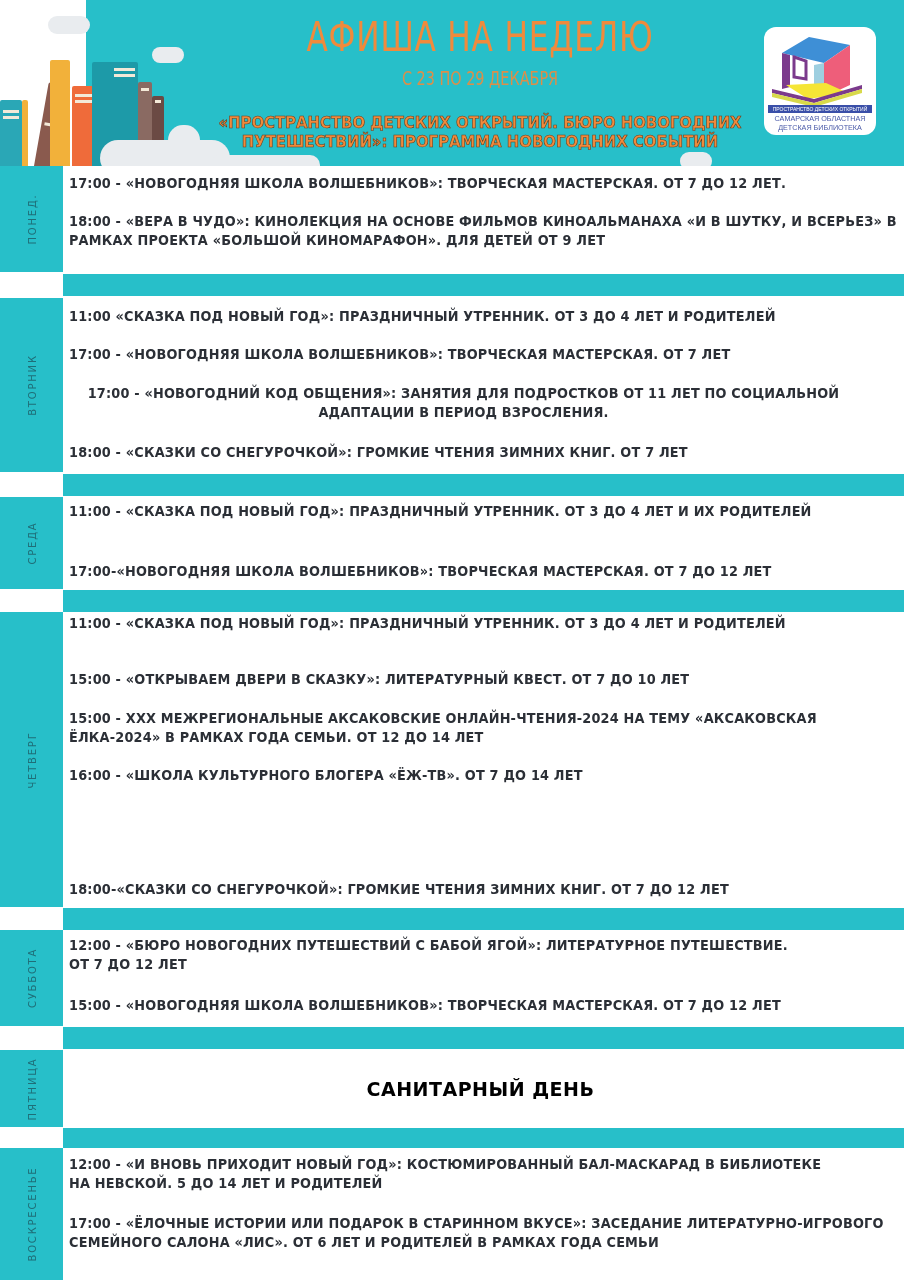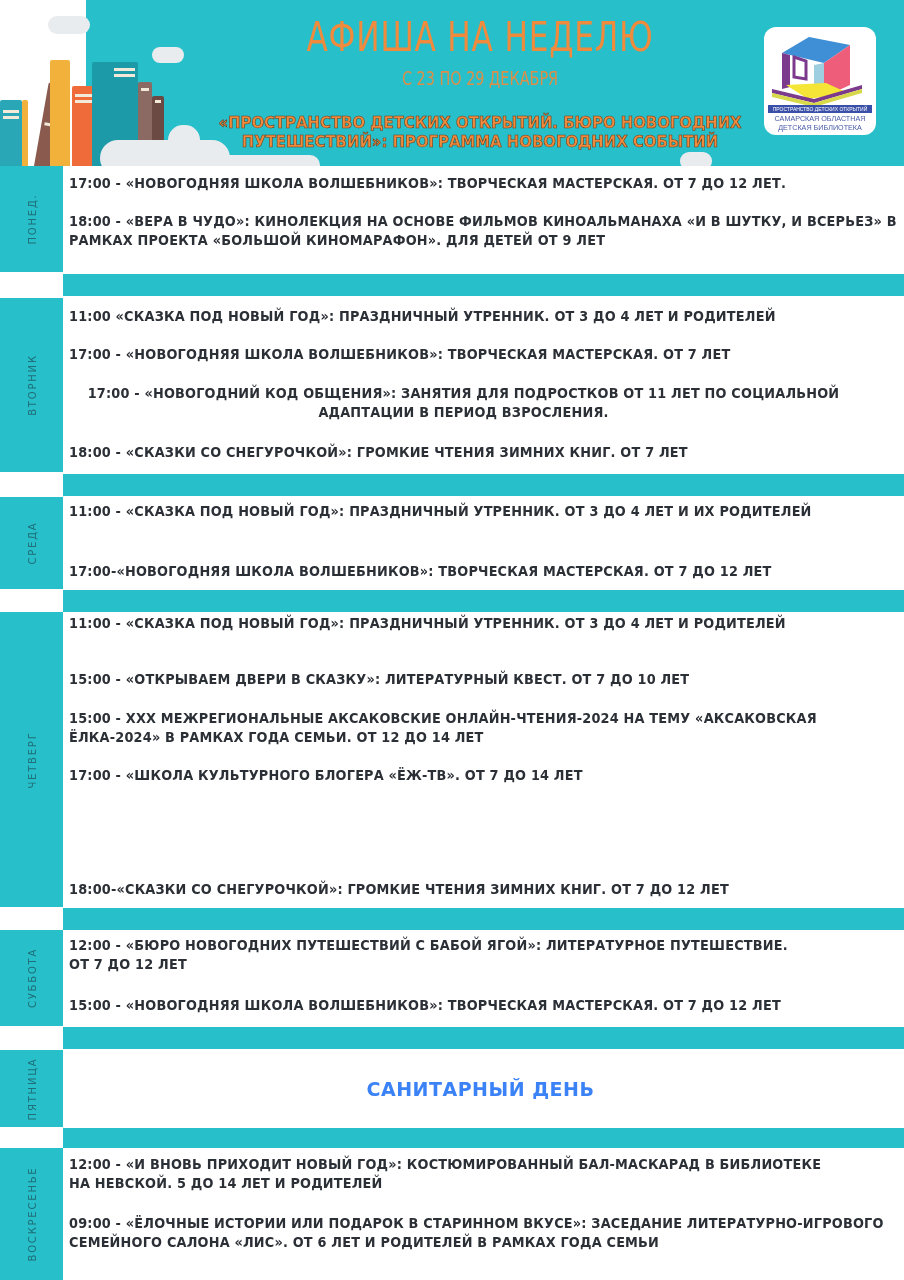--- a/index.html
+++ b/index.html
@@ -73,21 +73,21 @@
     font-family: "DejaVu Sans Condensed", "DejaVu Sans", sans-serif;
     font-weight: bold; color: #2b2f36; font-size: 14.3px; line-height: 19px;
     letter-spacing: 0.2px; position: absolute; left: 6px; right: 0;
     white-space: pre-line;
   }
   .sep { position: absolute; left: 0; width: 904px; height: 22px; }
   .sep .white { position: absolute; left: 0; top: 0; width: 63px; height: 100%; background: #ffffff; }
   .sep .teal { position: absolute; left: 63px; right: 0; top: 0; height: 100%; background: #27bfc9; }
   .sanitary {
     position: absolute; left: 0; right: 0; top: 50%; transform: translateY(-50%);
-    text-align: center; color: #3b82f6; font-weight: bold; font-size: 19px; letter-spacing: 0.5px;
+    text-align: center; color: #000000; font-weight: bold; font-size: 19px; letter-spacing: 0.5px;
     font-family: "DejaVu Sans", sans-serif;
   }
 </style>
 </head>
 <body>
 
 <div class="page">
 
   <div class="header">
     <div class="white-corner"></div>
@@ -193,21 +193,21 @@
     </div>
 
   <div class="row" style="top:612px;height:295px;">
     <div class="day-col">
       <span class="day-label">ЧЕТВЕРГ</span>
     </div>
     <div class="content">
       <div class="event" style="top:2px;right:40px;">11:00 - «СКАЗКА ПОД НОВЫЙ ГОД»: ПРАЗДНИЧНЫЙ УТРЕННИК. ОТ 3 ДО 4 ЛЕТ И РОДИТЕЛЕЙ</div>
       <div class="event" style="top:58px;">15:00 - «ОТКРЫВАЕМ ДВЕРИ В СКАЗКУ»: ЛИТЕРАТУРНЫЙ КВЕСТ. ОТ 7 ДО 10 ЛЕТ</div>
       <div class="event" style="top:97px;right:40px;">15:00 - XXX МЕЖРЕГИОНАЛЬНЫЕ АКСАКОВСКИЕ ОНЛАЙН-ЧТЕНИЯ-2024 НА ТЕМУ «АКСАКОВСКАЯ ЁЛКА-2024» В РАМКАХ ГОДА СЕМЬИ. ОТ 12 ДО 14 ЛЕТ</div>
-      <div class="event" style="top:154px;">17:00 - «ШКОЛА КУЛЬТУРНОГО БЛОГЕРА «ЁЖ-ТВ». ОТ 7 ДО 14 ЛЕТ</div>
+      <div class="event" style="top:154px;">16:00 - «ШКОЛА КУЛЬТУРНОГО БЛОГЕРА «ЁЖ-ТВ». ОТ 7 ДО 14 ЛЕТ</div>
       <div class="event" style="top:268px;">18:00-«СКАЗКИ СО СНЕГУРОЧКОЙ»: ГРОМКИЕ ЧТЕНИЯ ЗИМНИХ КНИГ. ОТ 7 ДО 12 ЛЕТ</div>
     </div>
   </div>
   <div class="sep" style="top:908px;">
       <div class="white"></div>
       <div class="teal"></div>
     </div>
 
   <div class="row" style="top:930px;height:96px;">
     <div class="day-col">
@@ -235,17 +235,17 @@
       <div class="white"></div>
       <div class="teal"></div>
     </div>
 
   <div class="row" style="top:1148px;height:132px;">
     <div class="day-col">
       <span class="day-label">ВОСКРЕСЕНЬЕ</span>
     </div>
     <div class="content">
       <div class="event" style="top:7px;right:60px;">12:00 - «И ВНОВЬ ПРИХОДИТ НОВЫЙ ГОД»: КОСТЮМИРОВАННЫЙ БАЛ-МАСКАРАД В БИБЛИОТЕКЕ НА НЕВСКОЙ. 5 ДО 14 ЛЕТ И РОДИТЕЛЕЙ</div>
-      <div class="event" style="top:66px;right:10px;">09:00 - «ЁЛОЧНЫЕ ИСТОРИИ ИЛИ ПОДАРОК В СТАРИННОМ ВКУСЕ»: ЗАСЕДАНИЕ ЛИТЕРАТУРНО-ИГРОВОГО СЕМЕЙНОГО САЛОНА «ЛИС». ОТ 6 ЛЕТ И РОДИТЕЛЕЙ В РАМКАХ ГОДА СЕМЬИ</div>
+      <div class="event" style="top:66px;right:10px;">17:00 - «ЁЛОЧНЫЕ ИСТОРИИ ИЛИ ПОДАРОК В СТАРИННОМ ВКУСЕ»: ЗАСЕДАНИЕ ЛИТЕРАТУРНО-ИГРОВОГО СЕМЕЙНОГО САЛОНА «ЛИС». ОТ 6 ЛЕТ И РОДИТЕЛЕЙ В РАМКАХ ГОДА СЕМЬИ</div>
     </div>
   </div>
 
 </div>
 
 </body></html>

